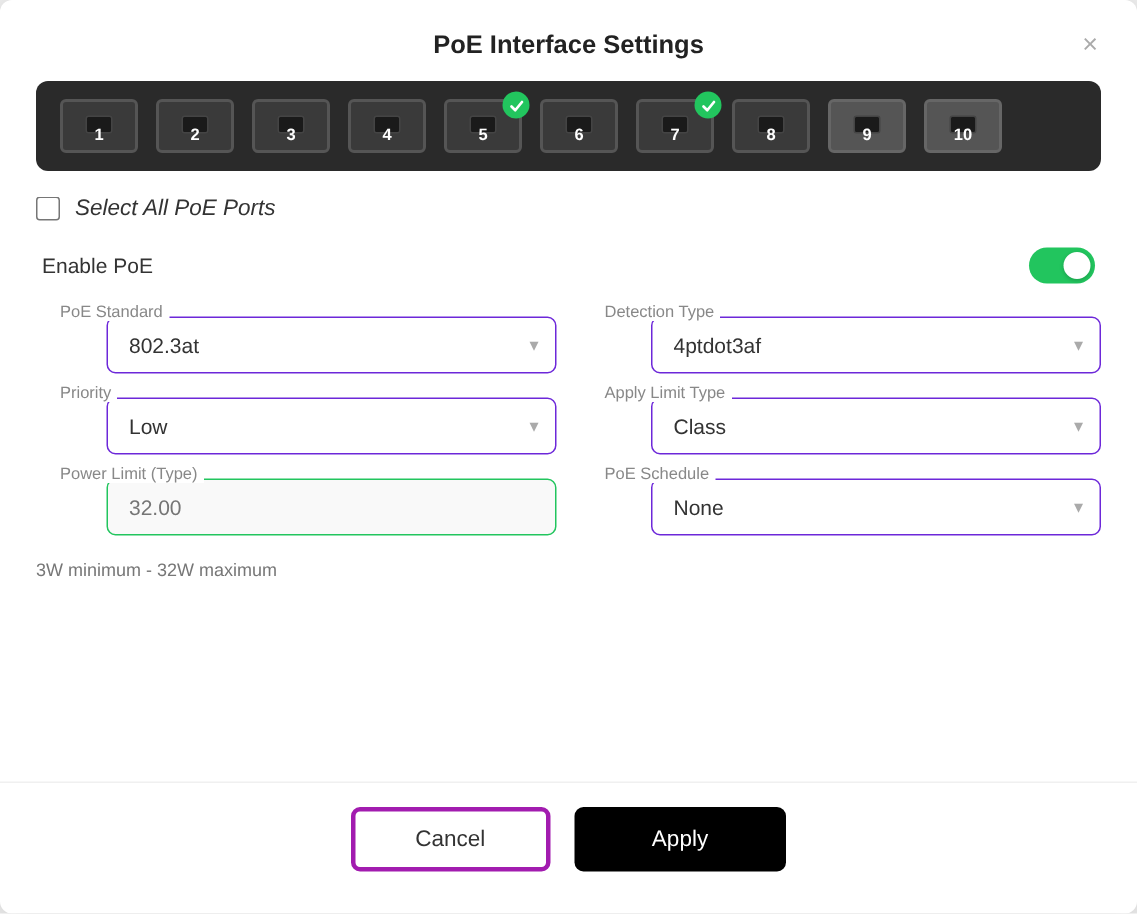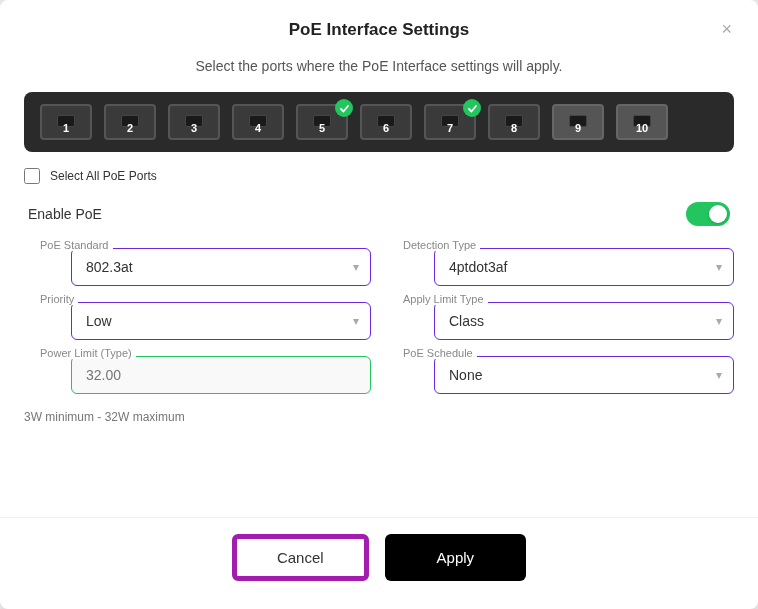--- a/index.html
+++ b/index.html
@@ -125,23 +125,24 @@
       align-items: center;
       gap: 10px;
       margin-bottom: 18px;
     }
     .select-all-row input[type="checkbox"] {
       width: 16px;
       height: 16px;
       cursor: pointer;
     }
     .select-all-label {
-      font-size: 12px;
+      font-size: 15px;
       color: #333;
       font-weight: 500;
+      font-style: italic;
     }
     .enable-poe-row {
       display: flex;
       align-items: center;
       justify-content: space-between;
       margin-bottom: 22px;
       padding: 0 4px;
     }
     .enable-poe-label {
       font-size: 14px;
@@ -235,21 +236,21 @@
     }
     .modal-footer {
       display: flex;
       justify-content: center;
       gap: 16px;
       padding: 16px 24px 28px;
       border-top: 1px solid #f0f0f0;
     }
     .btn-cancel {
       padding: 10px 40px;
-      border: 5px solid #a21caf;
+      border: 3px solid #a21caf;
       border-radius: 6px;
       background: #fff;
       font-size: 15px;
       color: #333;
       cursor: pointer;
       font-weight: 500;
     }
     .btn-apply {
       padding: 10px 52px;
       border: none;
@@ -264,21 +265,20 @@
 </head>
 <body>
 
 <div class="modal">
   <div class="modal-header">
     <span class="modal-title">PoE Interface Settings</span>
     <button class="close-btn">×</button>
   </div>
 
   <div class="modal-body">
-    <p class="subtitle">Select the ports where the PoE Interface settings will apply.</p>
 
     <div class="switch-row">
 
     <div class="port">
           <div class="port-icon">
             <div class="port-connector"></div>
             <span class="port-number">1</span>
           </div>
         </div>
         <div class="port">

